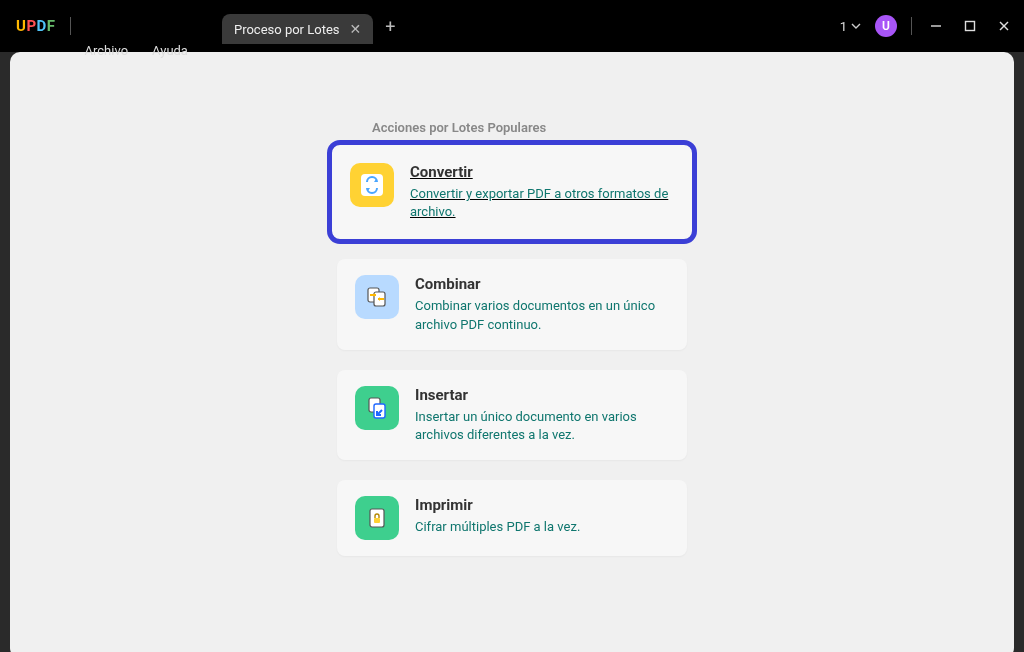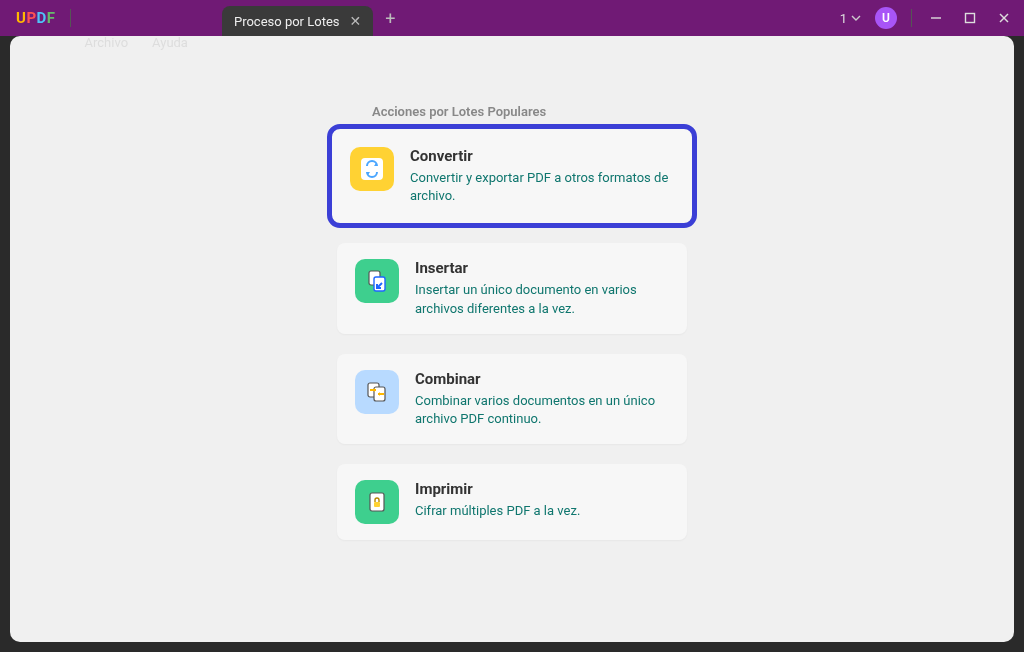--- a/index.html
+++ b/index.html
@@ -1,20 +1,20 @@
 <!DOCTYPE html>
 <html><head>
 <meta charset="utf-8">
 <style>
   * { box-sizing: border-box; margin: 0; padding: 0; font-family: -apple-system, BlinkMacSystemFont, "Segoe UI", Roboto, sans-serif; }
   body { width: 1024px; height: 652px; background: #2a2a2a; overflow: hidden; }
 
   .titlebar {
-    height: 36px;
-    background: #701a75;
+    height: 52px;
+    background: #000000;
     display: flex;
     align-items: center;
     padding: 0 10px 0 16px;
     color: #ccc;
     font-size: 13px;
   }
   .logo { font-weight: 700; font-size: 15px; letter-spacing: 0.5px; }
   .logo .l1 { color: #ffb800; }
   .logo .l2 { color: #ff5252; }
   .logo .l3 { color: #4fc3f7; }
@@ -73,20 +73,21 @@
     gap:16px;
     align-items:flex-start;
     cursor:pointer;
     box-shadow: 0 1px 2px rgba(0,0,0,0.04);
   }
   .card.highlight {
     outline: 5px solid #3b3fd6;
     outline-offset: 0px;
     padding: 18px 18px;
     width: 360px;
+    text-decoration: underline;
   }
   .card-icon {
     width:44px; height:44px; border-radius:10px;
     display:flex; align-items:center; justify-content:center;
     flex-shrink:0;
   }
   .ic-yellow { background:#ffd233; }
   .ic-blue   { background:#b8daff; }
   .ic-green  { background:#3ecf8e; }
   .ic-purple { background:#d8c7ff; }
@@ -154,51 +155,51 @@
             <path d="M9 19 L8 16 L11 16 Z" fill="#4aa6ff"></path>
           </svg>
       </div>
       <div class="card-body">
         <div class="card-title">Convertir</div>
         <div class="card-desc">Convertir y exportar PDF a otros formatos de archivo.</div>
       </div>
     </div>
 
     <div class="card">
-      <div class="card-icon ic-green">
-        <svg width="26" height="26" viewBox="0 0 26 26">
-            <rect x="5" y="3" width="11" height="14" rx="2" fill="#fff" stroke="#555" stroke-width="1.2"></rect>
-            <rect x="10" y="9" width="11" height="14" rx="2" fill="#fff" stroke="#1e66ff" stroke-width="1.4"></rect>
-            <path d="M13 20 L18 15" stroke="#1e66ff" stroke-width="2"></path>
-            <path d="M13 16 L13 20 L17 20" stroke="#1e66ff" stroke-width="2" fill="none"></path>
-          </svg>
-      </div>
-      <div class="card-body">
-        <div class="card-title">Insertar</div>
-        <div class="card-desc">Insertar un único documento en varios archivos diferentes a la vez.</div>
-      </div>
-    </div>
-
-    <div class="card">
       <div class="card-icon ic-blue">
         <svg width="26" height="26" viewBox="0 0 26 26">
             <rect x="4" y="4" width="11" height="14" rx="2" fill="#fff" stroke="#555" stroke-width="1.2"></rect>
             <rect x="10" y="8" width="11" height="14" rx="2" fill="#fff" stroke="#555" stroke-width="1.2"></rect>
             <path d="M6 11 L12 11" stroke="#ffb800" stroke-width="2"></path>
             <path d="M10 9 L12 11 L10 13" fill="#ffb800"></path>
             <path d="M20 15 L14 15" stroke="#ffb800" stroke-width="2"></path>
             <path d="M16 13 L14 15 L16 17" fill="#ffb800"></path>
           </svg>
       </div>
       <div class="card-body">
         <div class="card-title">Combinar</div>
         <div class="card-desc">Combinar varios documentos en un único archivo PDF continuo.</div>
       </div>
     </div>
 
+    <div class="card">
+      <div class="card-icon ic-green">
+        <svg width="26" height="26" viewBox="0 0 26 26">
+            <rect x="5" y="3" width="11" height="14" rx="2" fill="#fff" stroke="#555" stroke-width="1.2"></rect>
+            <rect x="10" y="9" width="11" height="14" rx="2" fill="#fff" stroke="#1e66ff" stroke-width="1.4"></rect>
+            <path d="M13 20 L18 15" stroke="#1e66ff" stroke-width="2"></path>
+            <path d="M13 16 L13 20 L17 20" stroke="#1e66ff" stroke-width="2" fill="none"></path>
+          </svg>
+      </div>
+      <div class="card-body">
+        <div class="card-title">Insertar</div>
+        <div class="card-desc">Insertar un único documento en varios archivos diferentes a la vez.</div>
+      </div>
+    </div>
+
 
     <div class="card">
       <div class="card-icon ic-green2">
         <svg width="26" height="26" viewBox="0 0 26 26">
             <rect x="6" y="4" width="14" height="18" rx="2" fill="#fff" stroke="#555" stroke-width="1.2"></rect>
             <rect x="10" y="13" width="6" height="5" rx="1" fill="#ffd233"></rect>
             <path d="M11 13 v-2 a2 2 0 0 1 4 0 v2" stroke="#b38700" stroke-width="1.4" fill="none"></path>
           </svg>
       </div>
       <div class="card-body">

